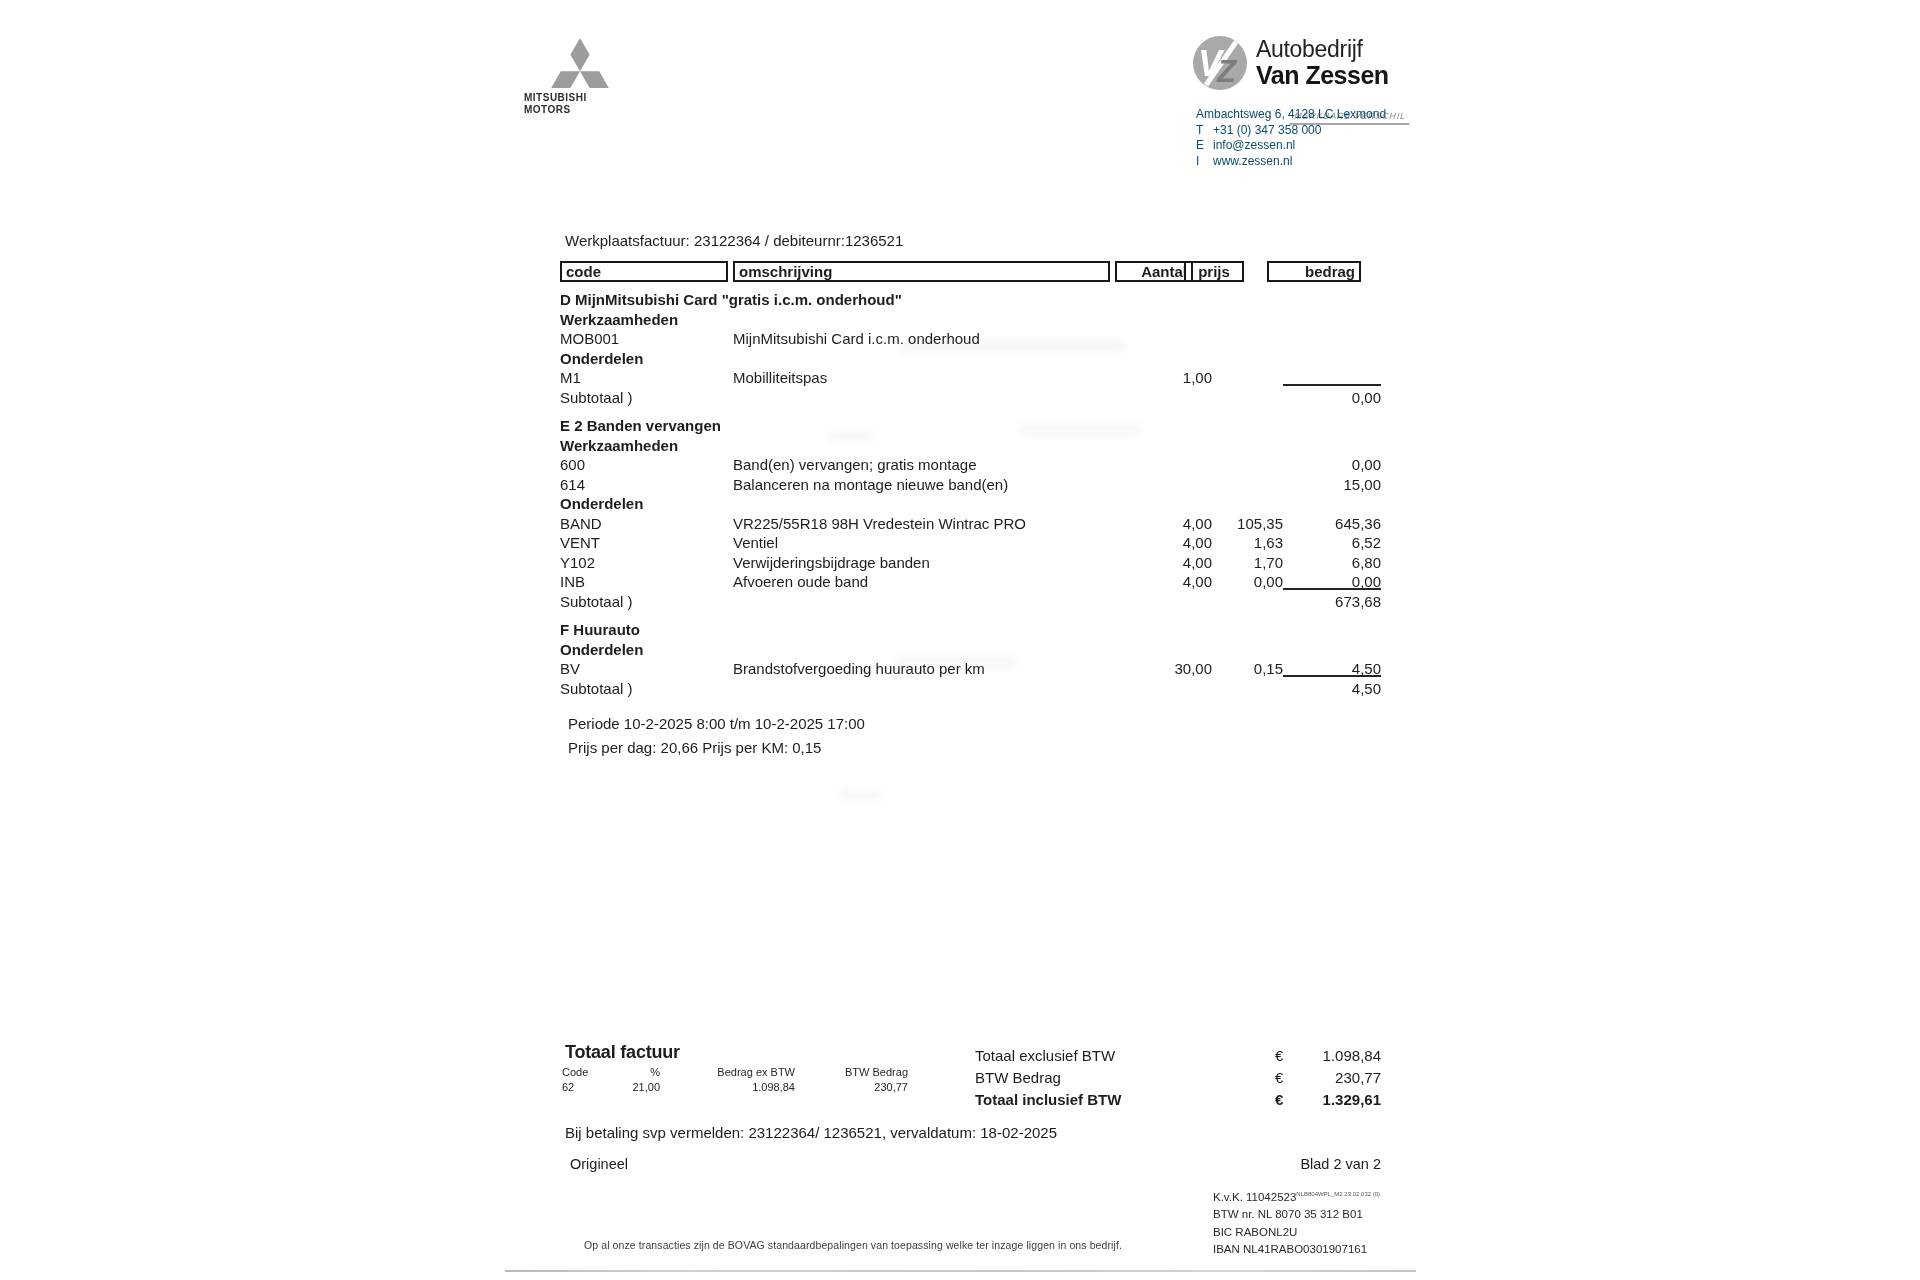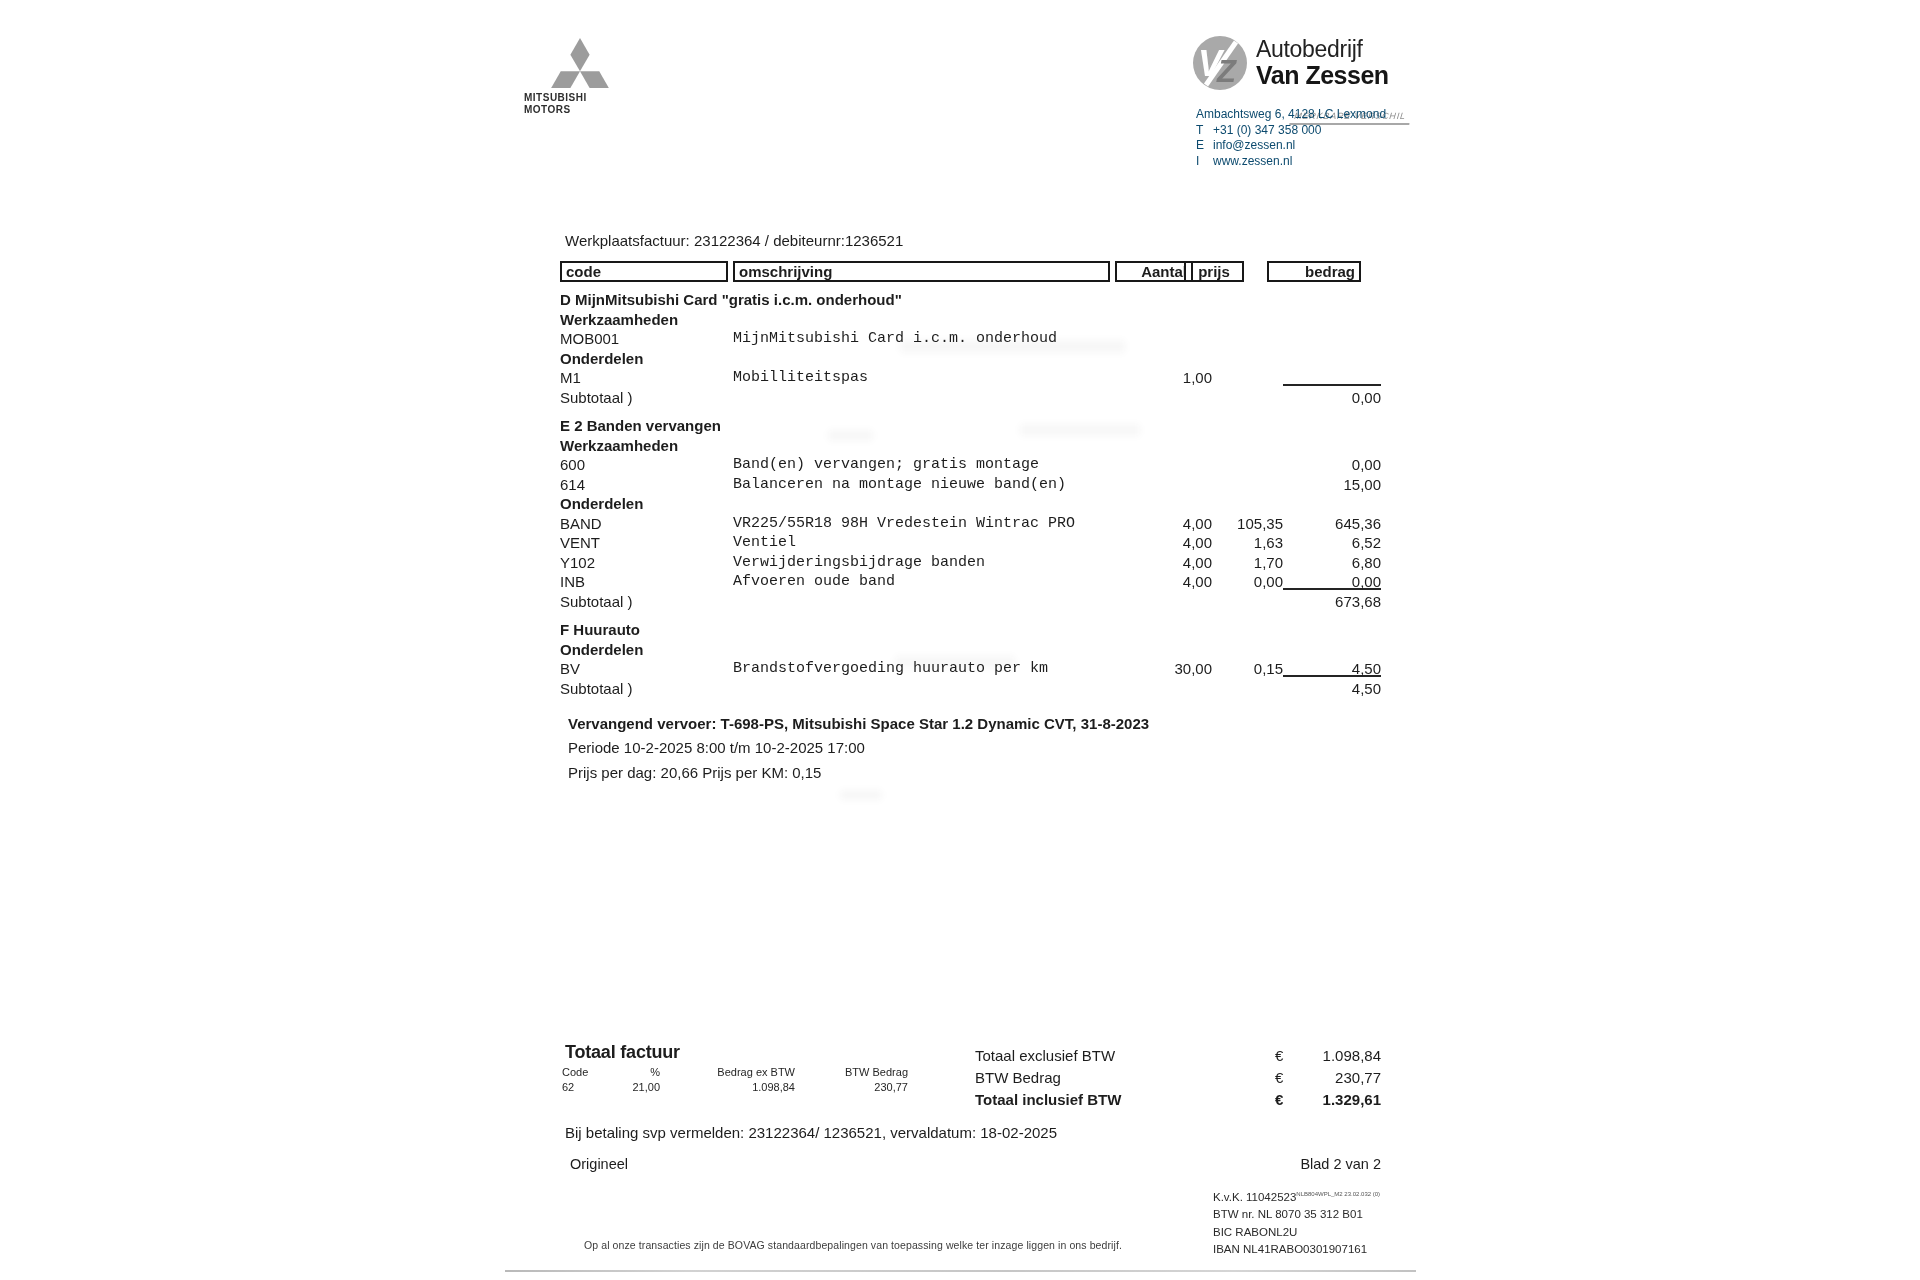--- a/index.html
+++ b/index.html
@@ -34,21 +34,21 @@
   .hb-aantal{ left:555px; width:78px; text-align:right; }
   .hb-prijs { left:624px; width:60px; text-align:center; }
   .hb-bedrag{ left:707px; width:94px; text-align:right; }
 
   
   #invoice-lines { left:560px; top:290px; width:821px; }
   .trow { display:flex; height:19.5px; line-height:19.5px; font-size:15px; }
   .trow.spacer { height:9px; }
   .cell-full { font-weight:bold; }
   .c-code { width:173px; }
-  .c-desc { flex:1;font-family:Liberation Mono, monospace; }
+  .c-desc { flex:1; }
   .c-aantal { width:102px; text-align:right; }
   .c-prijs { width:71px;  text-align:right; }
   .c-bedrag { width:98px; text-align:right; }
   .c-bedrag.rule { border-bottom:2px solid #242424; height:18px; }
 
   
   #rental { left:568px; top:712px; width:813px; font-size:15px; }
   #rental .rline { height:24.3px; line-height:24.3px; }
   #rental .bold { font-weight:bold; }
   #rental .usage-row { display:flex; }
@@ -240,21 +240,20 @@
     <div class="trow">
       <span class="c-code">Subtotaal )</span>
       <span class="c-desc"></span>
       <span class="c-aantal"></span>
       <span class="c-prijs"></span>
       <span class="c-bedrag">4,50</span>
     </div>
   </div>
 
 <div class="abs" id="rental">
-  <div class="rline bold">Vervangend vervoer: T-698-PS, Mitsubishi Space Star 1.2 Dynamic CVT, 31-8-2023</div>
   <div class="rline">Periode 10-2-2025 8:00 t/m 10-2-2025 17:00</div>
   <div class="rline">Prijs per dag: 20,66 Prijs per KM: 0,15</div>
 </div>
 
 <div class="abs" id="totals-title">Totaal factuur</div>
 <div class="abs" id="vat-table">
   <div class="vat-row">
     <span class="vat-c vc-code">Code</span>
     <span class="vat-c vc-pct">%</span>
     <span class="vat-c vc-ex">Bedrag ex BTW</span>

